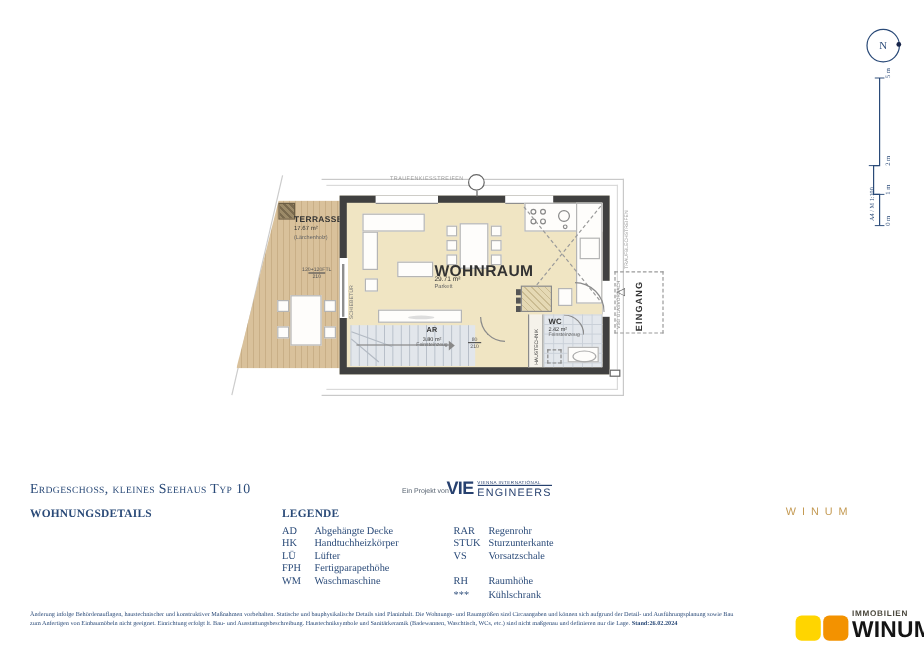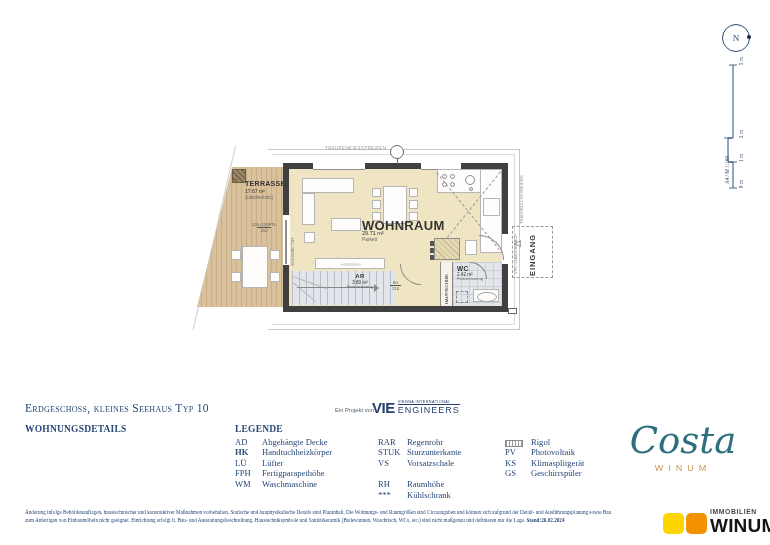--- a/index.html
+++ b/index.html
@@ -211,50 +211,43 @@
     <div class="abs" style="left:323px;top:170px;width:9px;height:6px;background:#fff;border:1px solid #666;box-sizing:border-box;"></div>
   </div>
 
   <div id="subtitle" class="abs sc">Erdgeschoss, kleines Seehaus Typ 10</div>
 
   <div class="abs h-block" style="left:25px;top:424px;">WOHNUNGSDETAILS</div>
 
   <div class="abs h-block" style="left:235px;top:424px;">LEGENDE</div>
   <div class="abs" style="left:235px;top:437px;">
     <div class="lg-row"><span class="lg-a" style="width:27px;">AD</span><span>Abgehängte Decke</span></div>
-    <div class="lg-row"><span class="lg-a" style="width:27px;font-weight:bold;">HK</span><span>Handtuchheizkörper</span></div>
+    <div class="lg-row"><span class="lg-a" style="width:27px;">HK</span><span>Handtuchheizkörper</span></div>
     <div class="lg-row"><span class="lg-a" style="width:27px;">LÜ</span><span>Lüfter</span></div>
     <div class="lg-row"><span class="lg-a" style="width:27px;">FPH</span><span>Fertigparapethöhe</span></div>
     <div class="lg-row"><span class="lg-a" style="width:27px;">WM</span><span>Waschmaschine</span></div>
   </div>
   <div class="abs" style="left:378px;top:437px;">
     <div class="lg-row"><span class="lg-a" style="width:29px;">RAR</span><span>Regenrohr</span></div>
     <div class="lg-row"><span class="lg-a" style="width:29px;">STUK</span><span>Sturzunterkante</span></div>
     <div class="lg-row"><span class="lg-a" style="width:29px;">VS</span><span>Vorsatzschale</span></div>
     <div class="lg-row"><span class="lg-a" style="width:29px;margin-top:11px;">RH</span><span>Raumhöhe</span></div>
     <div class="lg-row"><span class="lg-a" style="width:29px;">***</span><span>Kühlschrank</span></div>
-  </div>
-  <div class="abs" style="left:505px;top:437px;">
-    <div class="lg-row"><span class="lg-a" style="width:26px;"><span class="rigol"></span></span><span>Rigol</span></div>
-    <div class="lg-row"><span class="lg-a" style="width:26px;">PV</span><span>Photovoltaik</span></div>
-    <div class="lg-row"><span class="lg-a" style="width:26px;">KS</span><span>Klimasplitgerät</span></div>
-    <div class="lg-row"><span class="lg-a" style="width:26px;">GS</span><span>Geschirrspüler</span></div>
   </div>
 
   <div id="partner-prefix" class="abs">Ein Projekt von</div>
   <div id="vie" class="abs">
     <span class="vie-abbr">VIE</span>
     <span class="vie-stack">
       <div class="vie-top">VIENNA INTERNATIONAL</div>
       <div class="vie-bottom">ENGINEERS</div>
     </span>
   </div>
 
   <div id="costa" class="abs">
-    <div class="script">Costa</div>
     <div class="sub">WINUM</div>
   </div>
 
   <div class="abs fine" style="top:509px;">Änderung infolge Behördenauflagen, haustechnischer und konstruktiver Maßnahmen vorbehalten. Statische und bauphysikalische Details sind Planinhalt. Die Wohnungs- und Raumgrößen sind Circaangaben und können sich aufgrund der Detail- und Ausführungsplanung sowie Bau</div>
   <div class="abs fine" style="top:517px;"><span>zum Anfertigen von Einbaumöbeln nicht geeignet. Einrichtung erfolgt lt. Bau- und Ausstattungsbeschreibung. Haustechniksymbole und Sanitärkeramik (Badewannen, Waschtisch, WCs, etc.) sind nicht maßgenau und definieren nur die Lage. </span><b>Stand:26.02.2024</b></div>
 
   <div id="funk" class="abs">
     <div class="funk-sq" style="background:#ffd500;"></div>
     <div class="funk-sq" style="background:#f39200;margin-left:2px;"></div>
     <div class="txt">

